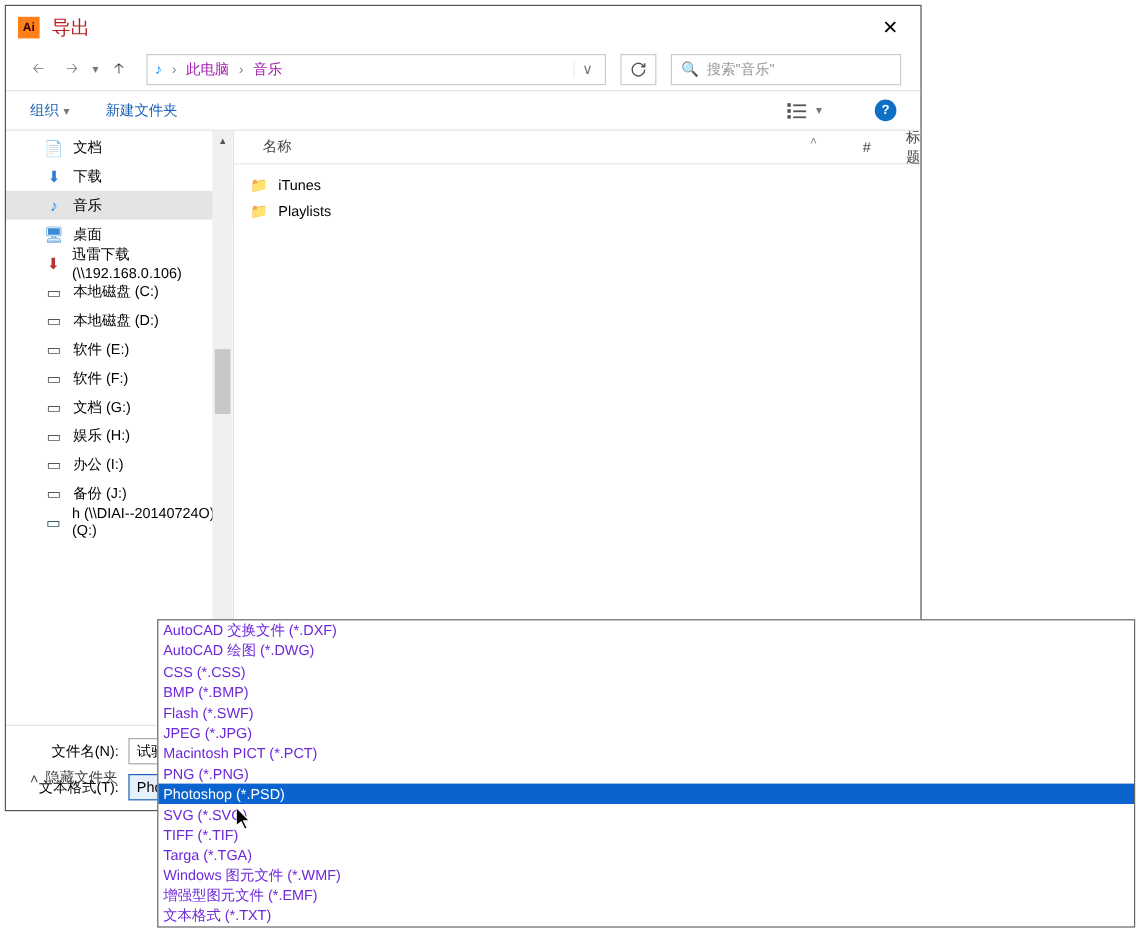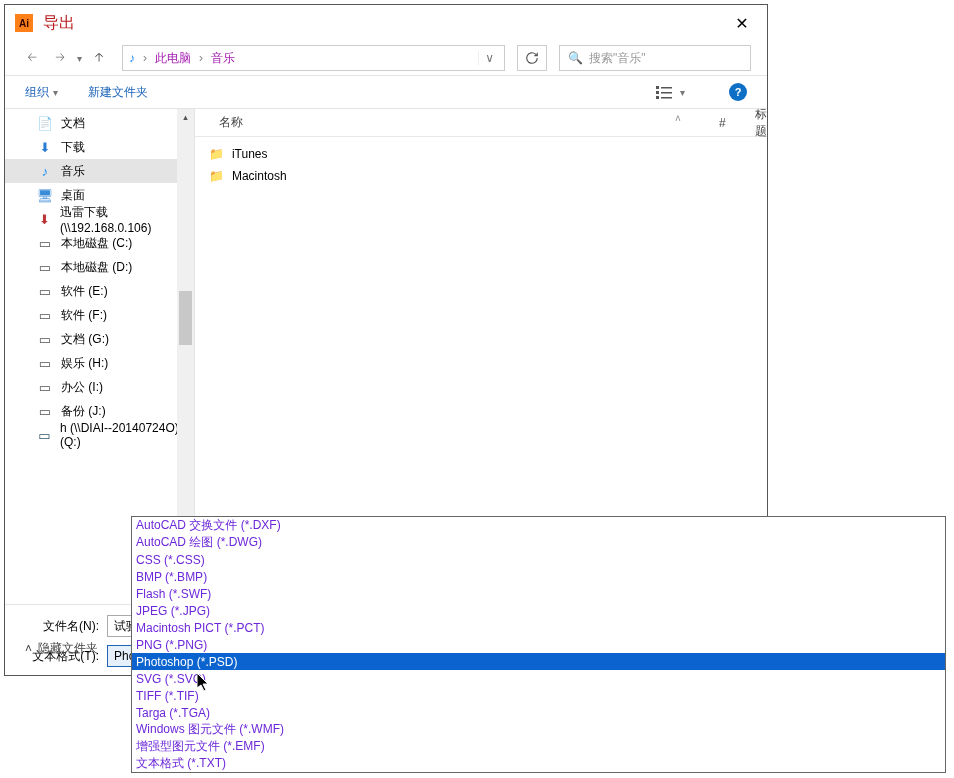--- a/index.html
+++ b/index.html
@@ -201,21 +201,21 @@
         <div class="col-title">标题</div>
         <div class="chev">˄</div>
       </div>
       <div class="file-list" id="file-list">
           <div class="file-row">
             <span class="folder">📁</span>
             <span>iTunes</span>
           </div>
           <div class="file-row">
             <span class="folder">📁</span>
-            <span>Macintosh</span>
+            <span>Playlists</span>
           </div>
         </div>
       <div style="flex:1"></div>
       <div class="hscroll">
         <div class="l">◂</div>
         <div class="track"></div>
         <div class="r">▸</div>
       </div>
     </div>
   </div>

